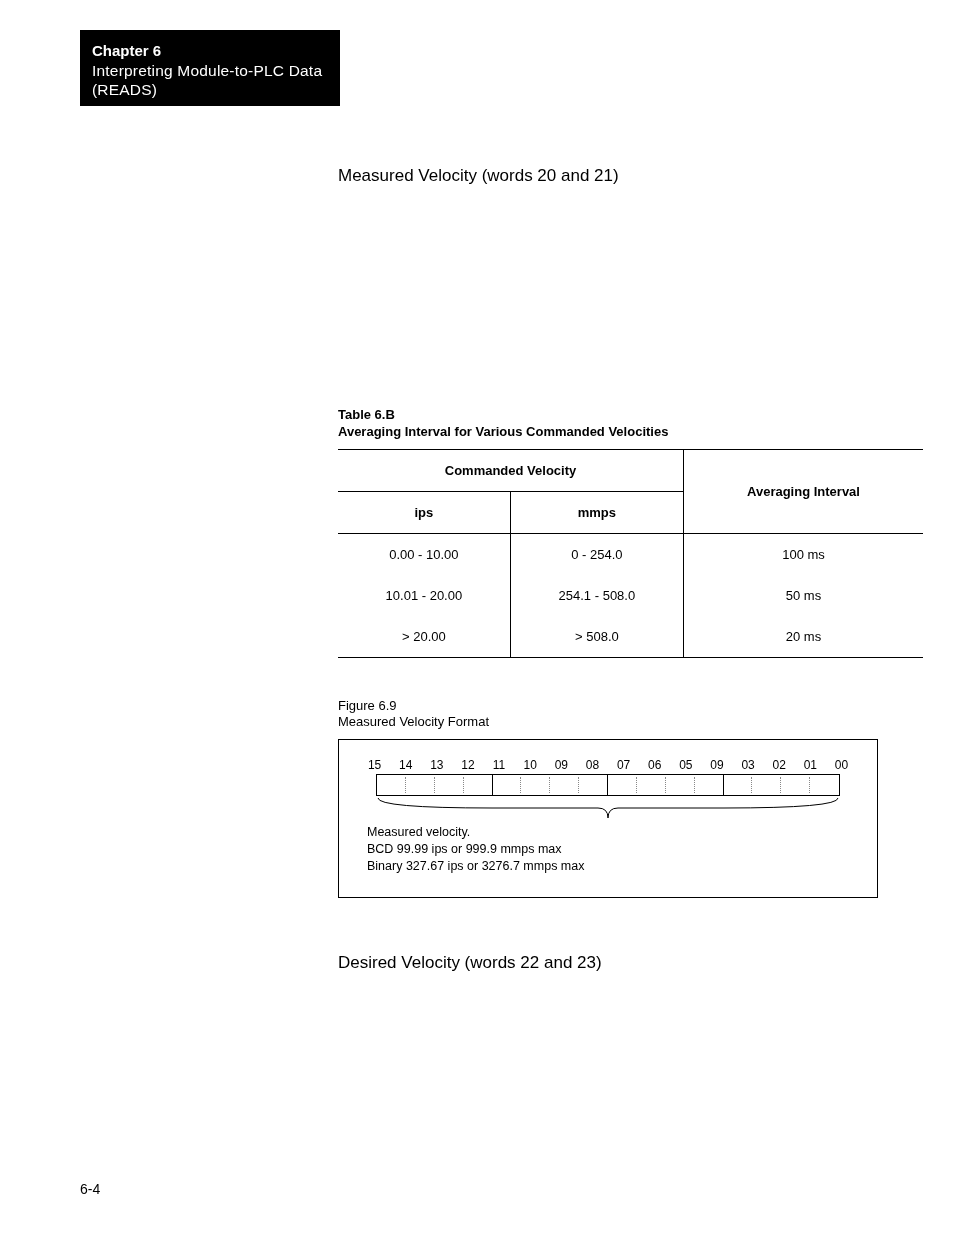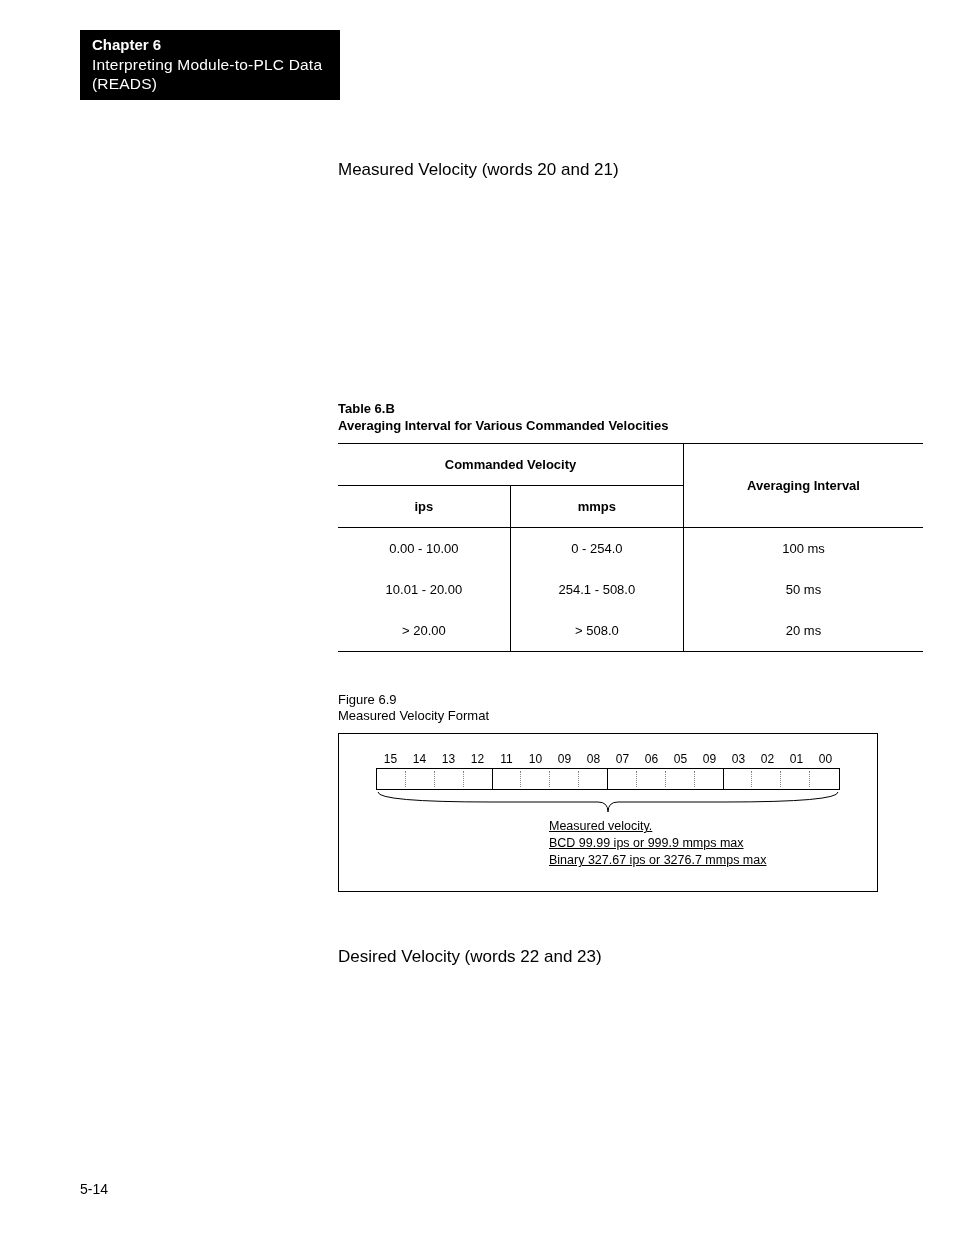--- a/index.html
+++ b/index.html
@@ -8,21 +8,21 @@
     height: 1235px;
     background: #fff;
     font-family: Arial, Helvetica, sans-serif;
     color: #000;
     position: relative;
     padding: 30px 60px 40px 80px;
   }
   .chapter-box {
     background: #000;
     color: #fff;
-    padding: 6px 12px 6px 12px;
+    padding: 12px 12px 6px 12px;
     width: 260px;
     line-height: 1.25;
   }
   .chapter-box .ch { font-weight: bold; font-size: 15px; }
   .chapter-box .sub { font-size: 15.5px; font-weight: normal; font-stretch: condensed; letter-spacing: 0.2px; }
   .section-title {
     font-weight: normal;
     font-size: 17px;
     margin-left: 258px;
   }
@@ -45,21 +45,21 @@
   table.data .sub-row th { border-bottom: 1px solid #000; font-weight: bold; }
   table.data td.vsep, table.data th.vsep { border-right: 1px solid #000; }
   table.data tr.last td { border-bottom: 1.5px solid #000; }
   .figure-caption { font-weight: normal; font-size: 13px; line-height: 1.3; }
   .figure-box {
     border: 1px solid #000;
     width: 540px;
     margin-top: 8px;
     padding: 18px 28px 22px 28px;
   }
-  .bitrow { display: flex; justify-content: center; gap: 0; }
+  .bitrow { display: flex; justify-content: center; gap: 16px; }
   .bitcell {
     width: 29px;
     text-align: center;
     font-size: 12px;
   }
   .boxrow { display: flex; justify-content: center; border: 1px solid #000; height: 22px; width: 464px; margin: 2px auto 0 auto; position: relative; }
   .boxcell {
     width: 29px;
     height: 100%;
     position: relative;
@@ -70,21 +70,21 @@
     right: 0; top: 2px; bottom: 2px;
     border-right: 1px dotted #888;
   }
   .boxcell.solid::after {
     content: "";
     position: absolute;
     right: 0; top: 0; bottom: 0;
     border-right: 1px solid #000;
   }
   .brace-svg { display: block; margin: 0 auto; }
-  .fig-note { font-size: 12.5px; line-height: 1.35; margin-left: 182px; margin-top: 2px; text-decoration: underline; }
+  .fig-note { font-size: 12.5px; line-height: 1.35; margin-top: 2px; }
   .page-num {
     position: absolute;
     left: 80px;
     bottom: 38px;
     font-size: 14px;
   }
 </style>
 </head>
 <body>
 
@@ -187,13 +187,13 @@
       <div>BCD 99.99 ips or 999.9 mmps max</div>
       <div>Binary 327.67 ips or 3276.7 mmps max</div>
     </div>
   </div>
 </div>
 
 <div style="height:55px"></div>
 
 <div class="section-title">Desired Velocity (words 22 and 23)</div>
 
-<div class="page-num">5-14</div>
+<div class="page-num">6-4</div>
 
 </body></html>

